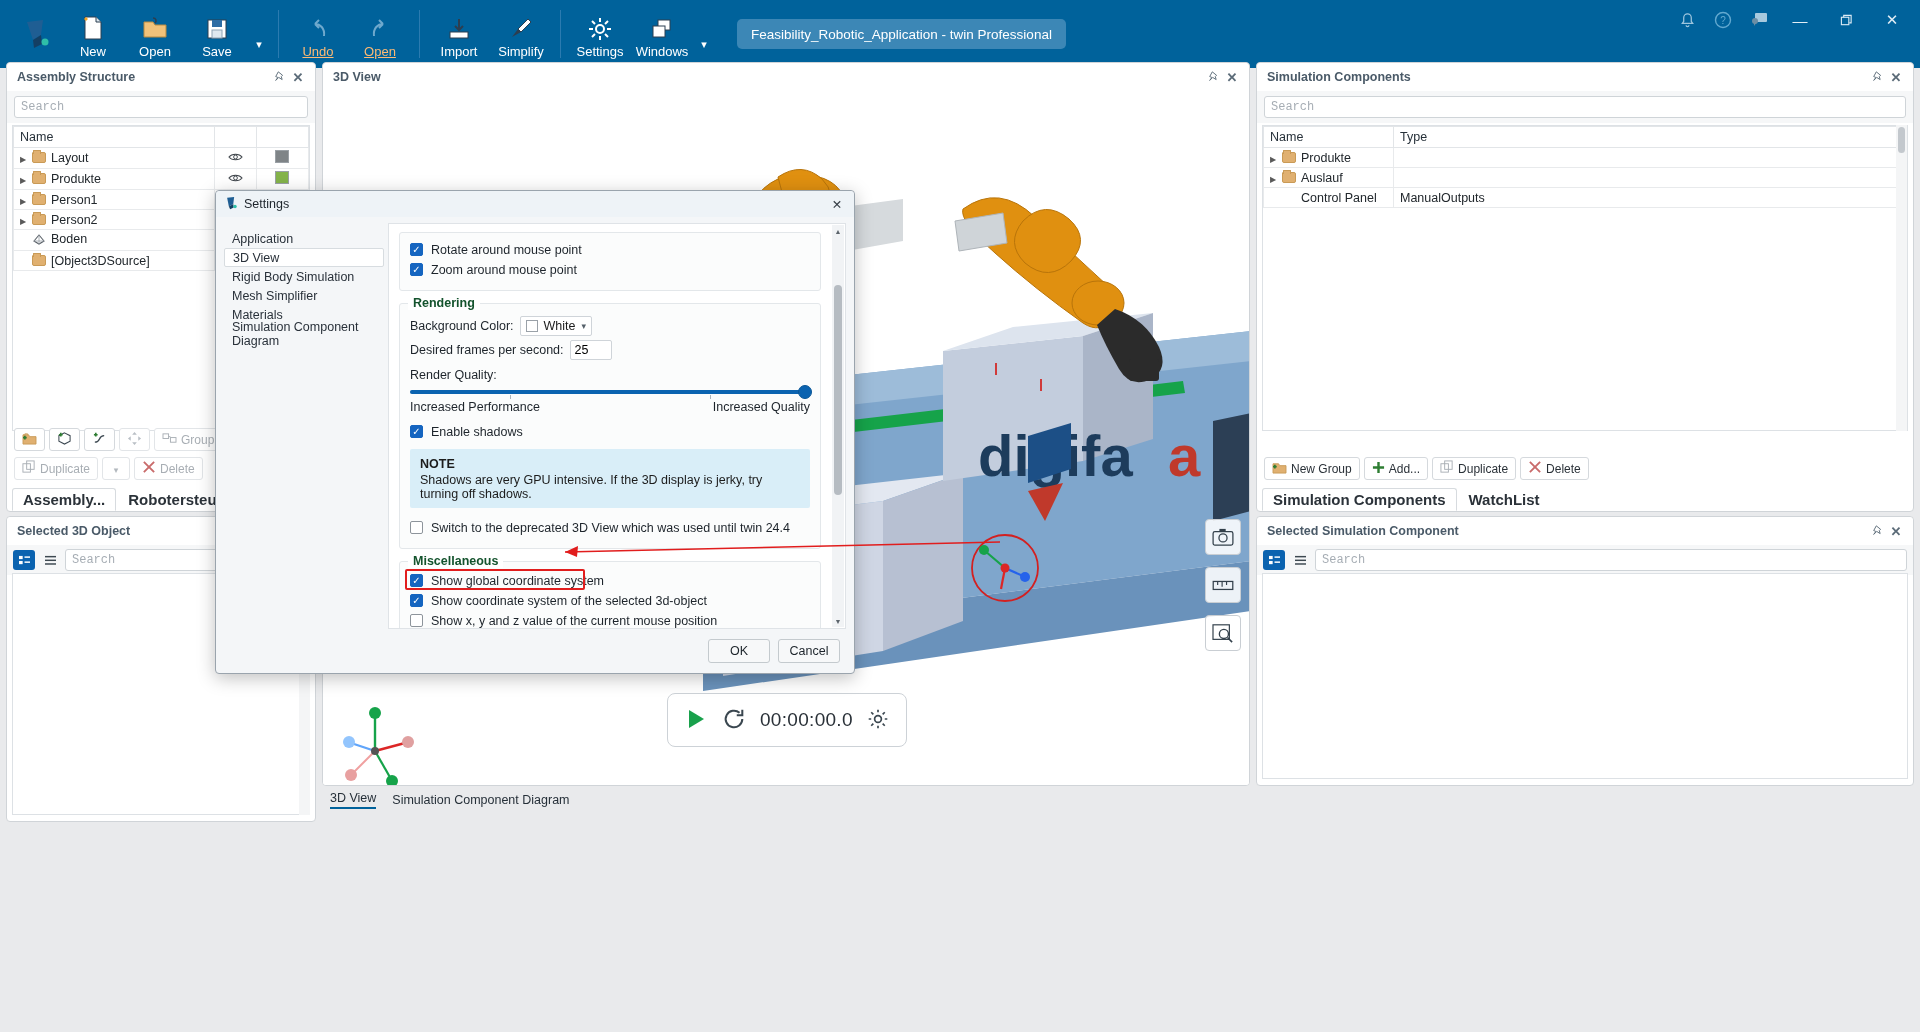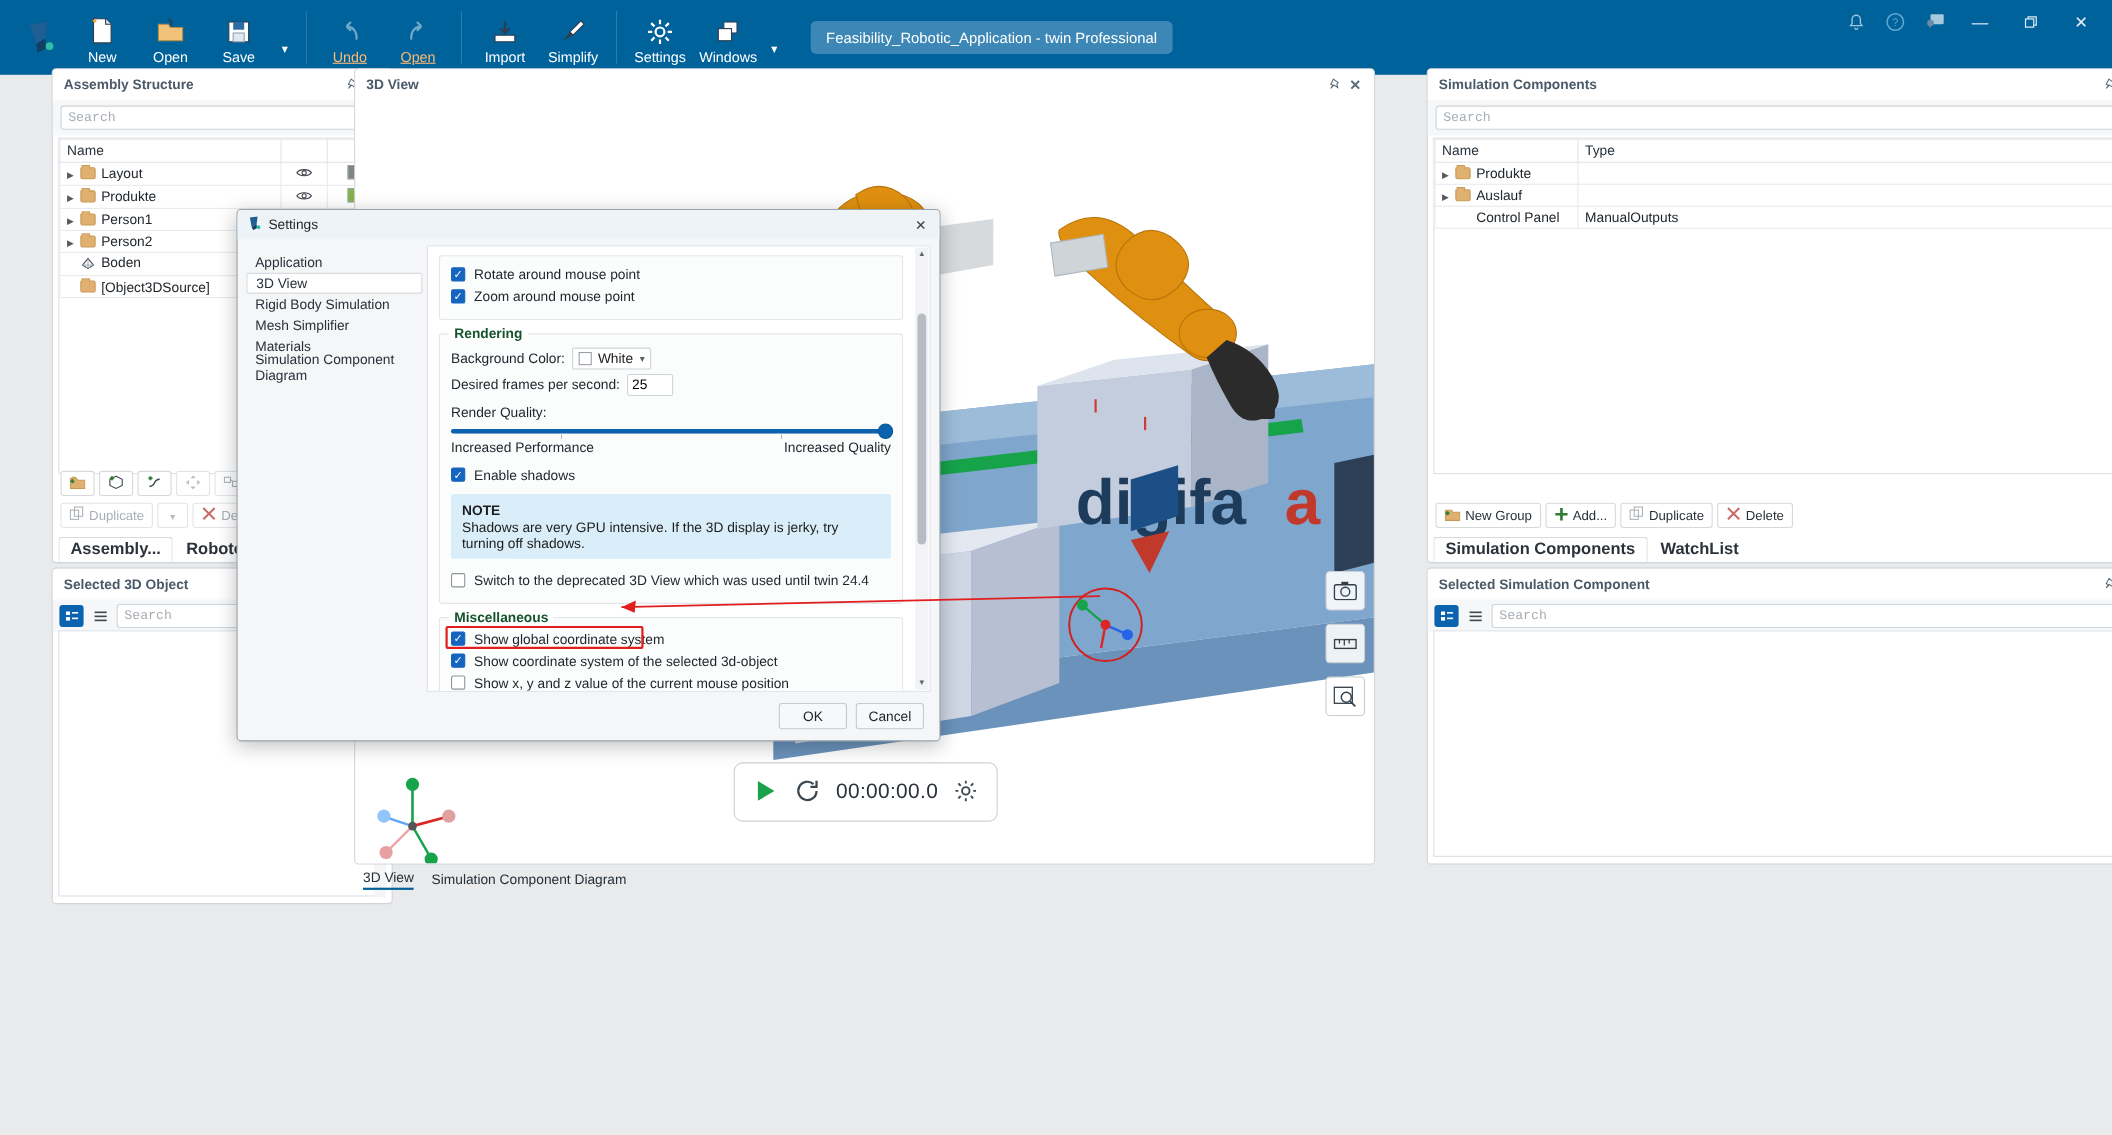--- a/index.html
+++ b/index.html
@@ -47,21 +47,21 @@
     color: #cfe3f0;
   }
   .win-ctl {
     width: 44px; height: 34px; display: flex; align-items: center; justify-content: center;
     color: #e2eef6; font-size: 15px;
   }
 
   
   .panel {
     position: absolute; background: #ffffff;
-    border: 1px solid #d0d4d8; border-radius: 4px; margin-left: 41px;
+    border: 1px solid #d0d4d8; border-radius: 4px;
   }
   .panel-head {
     height: 28px; display: flex; align-items: center;
     padding: 0 8px 0 10px; color: #4a5a68; font-weight: bold; font-size: 12.5px;
     background: #ffffff; border-radius: 4px 4px 0 0;
   }
   .panel-head .spacer { flex: 1; }
   .ph-ico { width: 18px; height: 18px; display:flex; align-items:center; justify-content:center; color:#5b6b78; font-size: 13px; }
   .search-wrap { padding: 5px 7px; background: #f6f7f8; }
   .search-box {

